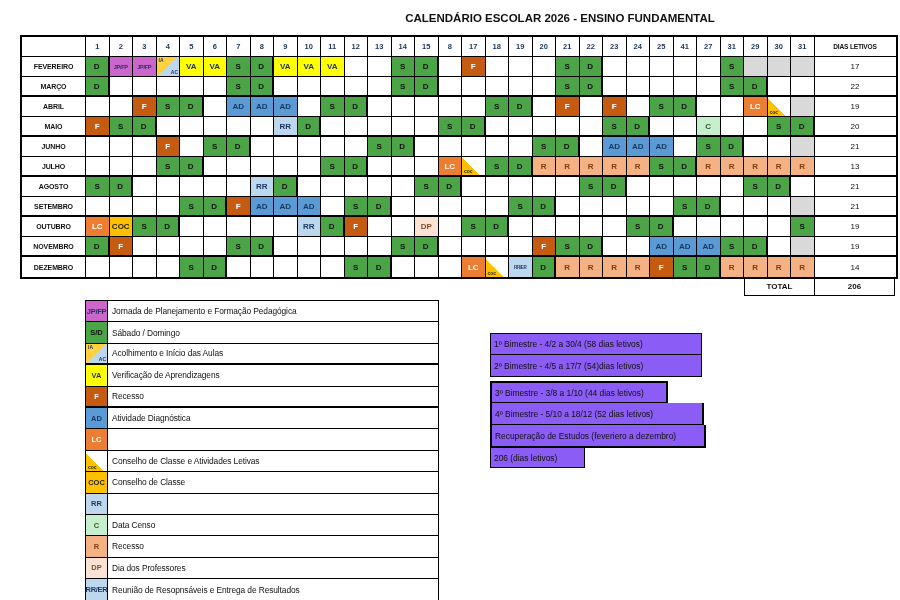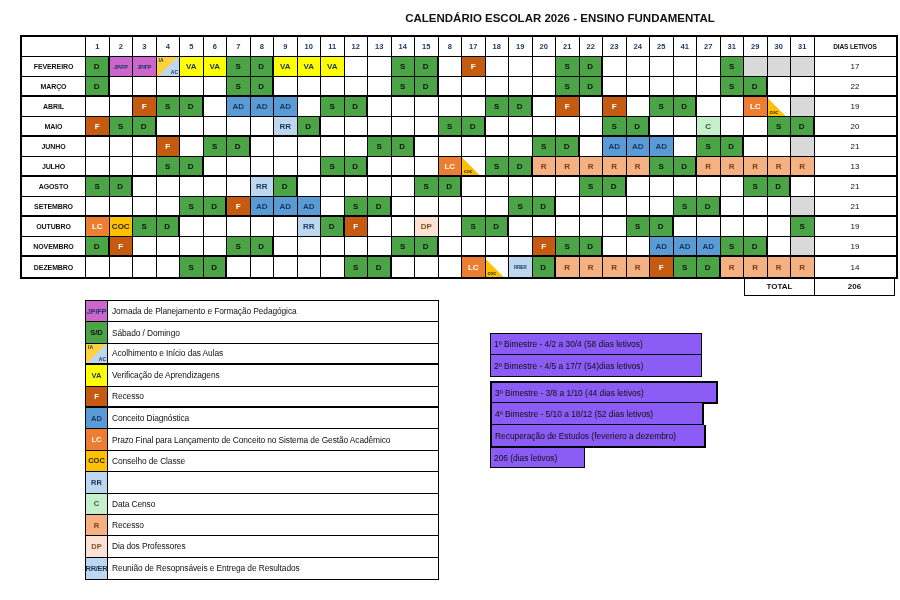--- a/index.html
+++ b/index.html
@@ -38,21 +38,21 @@
   .lkey{width:22px;box-sizing:border-box;border-right:1px solid #000;display:flex;
     align-items:center;justify-content:center;font-weight:bold;font-size:7.5px;
     position:relative;overflow:hidden;}
   .ltext{width:326px;display:flex;align-items:center;padding-left:4px;font-size:8.4px;
     color:#111;letter-spacing:-0.1px;}
   
   .bbox{position:absolute;box-sizing:border-box;border:1px solid #000;display:flex;
     align-items:center;padding-left:3px;font-size:8.4px;color:#111;background:#8b5cf6;}
   .bx0{left:490px;top:333px;width:212px;height:22px;}
   .bx1{left:490px;top:354px;width:212px;height:23px;}
-  .bx2{left:490px;top:381px;width:228px;height:23px;border-width:2px;}
+  .bx2{left:490px;top:381px;width:178px;height:23px;border-width:2px;}
   .bx3{left:490px;top:403px;width:214px;height:23px;border-width:2px;border-top:0;}
   .bx4{left:490px;top:425px;width:216px;height:23px;border-width:2px;border-top:0;}
   .bx5{left:490px;top:447px;width:95px;height:21px;}
 </style>
 </head>
 <body>
 
 <div id="page-title">CALENDÁRIO ESCOLAR 2026 - ENSINO FUNDAMENTAL</div>
 
 <div id="calendar">
@@ -487,25 +487,30 @@
     <div class="lrow">
       <div class="lkey" style="background: rgb(255, 255, 0); color: rgb(31, 56, 100);">VA</div>
       <div class="ltext">Verificação de Aprendizagens</div>
     </div>
     <div class="lrow thick">
       <div class="lkey" style="background: rgb(197, 90, 17); color: rgb(255, 255, 255);">F</div>
       <div class="ltext">Recesso</div>
     </div>
     <div class="lrow">
       <div class="lkey" style="background: rgb(91, 155, 213); color: rgb(23, 55, 94);">AD</div>
-      <div class="ltext">Conceito Diagnóstica</div>
+      <div class="ltext">Atividade Diagnóstica</div>
     </div>
     <div class="lrow">
       <div class="lkey" style="background: rgb(237, 125, 49); color: rgb(255, 255, 255);">LC</div>
-      <div class="ltext">Prazo Final para Lançamento de Conceito no Sistema de Gestão Acadêmico</div>
+    </div>
+    <div class="lrow">
+      <div class="lkey" style="background: linear-gradient(45deg, rgb(255, 192, 0) 42%, rgb(255, 255, 255) 43%);">
+        <span class="tiny coc-t" style="color: rgb(34, 34, 34);">coc</span>
+      </div>
+      <div class="ltext">Conselho de Classe e Atividades Letivas</div>
     </div>
     <div class="lrow">
       <div class="lkey" style="background: rgb(255, 192, 0); color: rgb(34, 34, 34);">COC</div>
       <div class="ltext">Conselho de Classe</div>
     </div>
     <div class="lrow">
       <div class="lkey" style="background: rgb(189, 215, 238); color: rgb(23, 55, 94);">RR</div>
     </div>
     <div class="lrow">
       <div class="lkey" style="background: rgb(198, 239, 206); color: rgb(55, 86, 35);">C</div>

